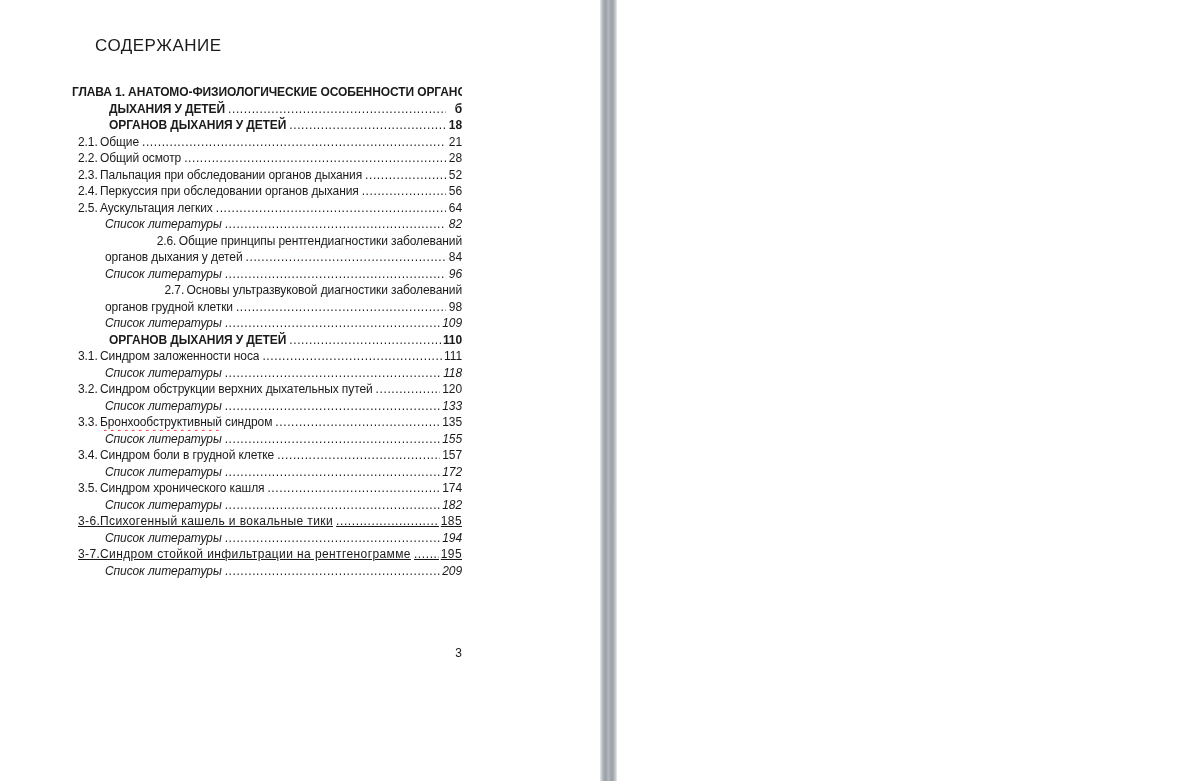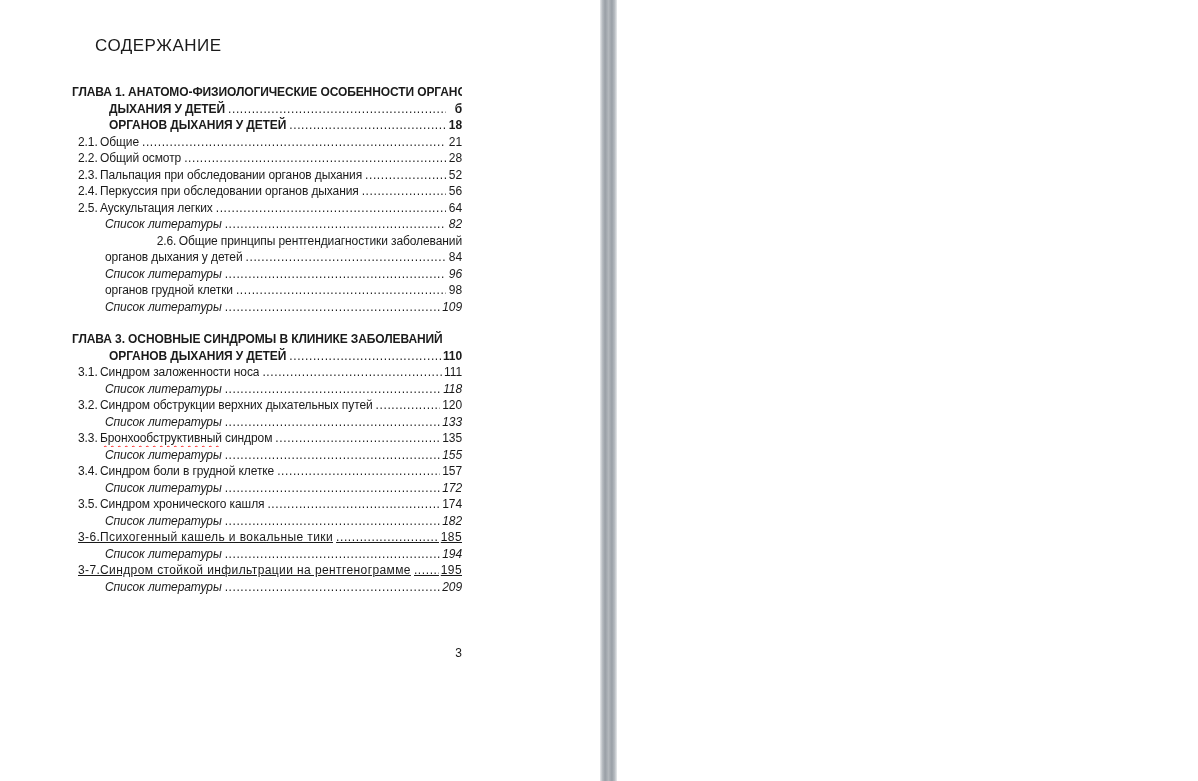--- a/index.html
+++ b/index.html
@@ -114,32 +114,33 @@
           <div class="row cont">
             <span class="txt"><span>органов дыхания у детей</span></span>
             <span class="leader">............................................................................................................................................................................................................................</span>
             <span class="pagenum">84</span>
           </div>
           <div class="row lit">
             <span class="txt"><span>Список литературы</span></span>
             <span class="leader">............................................................................................................................................................................................................................</span>
             <span class="pagenum">96</span>
           </div>
+          <div class="row item">
+            <span class="num">2.7.</span>
+            <span class="txt"><span>Основы ультразвуковой диагностики заболеваний</span></span>
+          </div>
           <div class="row cont">
             <span class="txt"><span>органов грудной клетки</span></span>
             <span class="leader">............................................................................................................................................................................................................................</span>
             <span class="pagenum">98</span>
           </div>
           <div class="row lit">
             <span class="txt"><span>Список литературы</span></span>
             <span class="leader">............................................................................................................................................................................................................................</span>
             <span class="pagenum">109</span>
-          </div>
-          <div class="row chapter gap">
-            <span class="txt"><span>ГЛАВА 3. ОСНОВНЫЕ СИНДРОМЫ В КЛИНИКЕ ЗАБОЛЕВАНИЙ</span></span>
           </div>
           <div class="row chapter2">
             <span class="txt"><span>ОРГАНОВ ДЫХАНИЯ У ДЕТЕЙ</span></span>
             <span class="leader">............................................................................................................................................................................................................................</span>
             <span class="pagenum">110</span>
           </div>
           <div class="row item">
             <span class="num">3.1.</span>
             <span class="txt"><span>Синдром заложенности носа</span></span>
             <span class="leader">............................................................................................................................................................................................................................</span>

